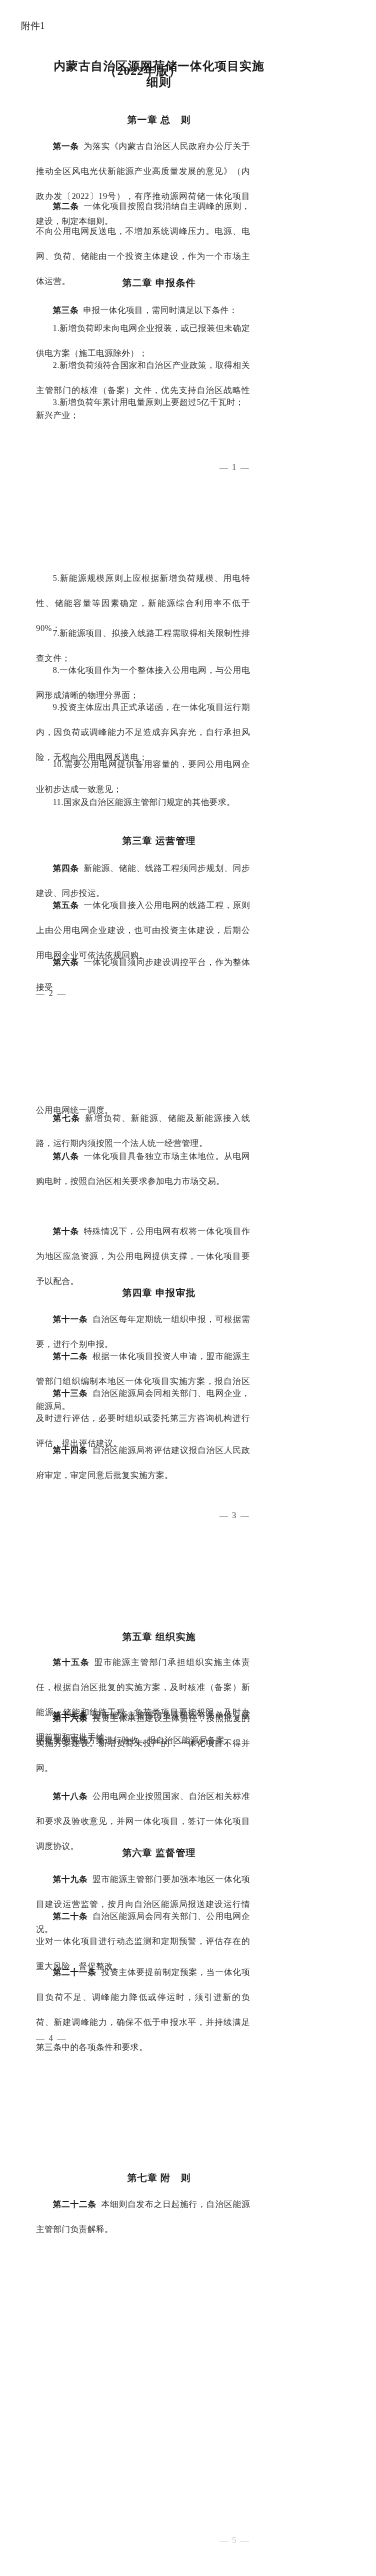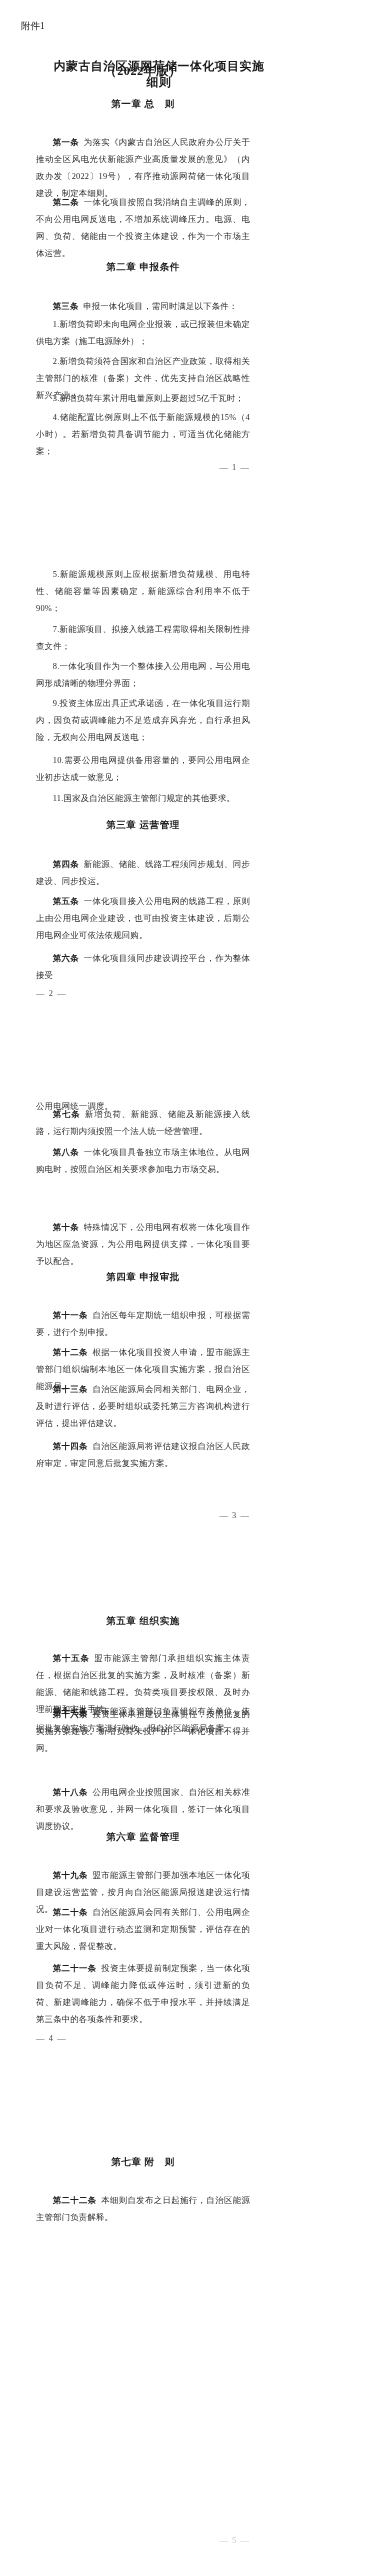--- a/index.html
+++ b/index.html
@@ -43,30 +43,30 @@
     margin:0;
   }
   .chapter{
     position:absolute;
     left:36px;
     width:214px;
     text-align:center;
     font-size:9.5px;
     font-weight:bold;
     color:#1f1f1f;
-    margin:0;
+    margin:16px;
     letter-spacing:0.6px;
   }
   .para{
     position:absolute;
     left:36px;
     width:214px;
     margin:0;
     font-size:8.4px;
-    line-height:17px;
+    line-height:25px;
     letter-spacing:0.2px;
     text-align:justify;
     text-indent:2em;
     color:#2b2b2b;
   }
   .para.cont{ text-indent:0;margin-top:10px; }
   .lead{
     font-weight:bold;
     margin-right:0.55em;
     color:#1f1f1f;
@@ -99,21 +99,20 @@
 
   <p class="para" style="top:194px"><span class="lead">第二条</span><span>一体化项目按照自我消纳自主调峰的原则，不向公用电网反送电，不增加系统调峰压力。电源、电网、负荷、储能由一个投资主体建设，作为一个市场主体运营。</span></p>
 
   <h2 class="chapter" style="top:261px">第二章 申报条件</h2>
 
   <p class="para" style="top:298px"><span class="lead">第三条</span><span>申报一体化项目，需同时满足以下条件：</span></p>
 
   <p class="para" style="top:316px">1.新增负荷即未向电网企业报装，或已报装但未确定供电方案（施工电源除外）；</p>
   <p class="para" style="top:353px">2.新增负荷须符合国家和自治区产业政策，取得相关主管部门的核准（备案）文件，优先支持自治区战略性新兴产业；</p>
   <p class="para" style="top:390px">3.新增负荷年累计用电量原则上要超过5亿千瓦时；</p>
-  <p class="para" style="top:409px">4.储能配置比例原则上不低于新能源规模的15%（4小时）。若新增负荷具备调节能力，可适当优化储能方案；</p>
 
   <div class="pagenum right" style="top:463px">— 1 —</div>
 
   <p class="para" style="top:566px">5.新能源规模原则上应根据新增负荷规模、用电特性、储能容量等因素确定，新能源综合利用率不低于90%；</p>
   <p class="para" style="top:621px">7.新能源项目、拟接入线路工程需取得相关限制性排查文件；</p>
   <p class="para" style="top:658px">8.一体化项目作为一个整体接入公用电网，与公用电网形成清晰的物理分界面；</p>
   <p class="para" style="top:695px">9.投资主体应出具正式承诺函，在一体化项目运行期内，因负荷或调峰能力不足造成弃风弃光，自行承担风险，无权向公用电网反送电；</p>
   <p class="para" style="top:752px">10.需要公用电网提供备用容量的，要同公用电网企业初步达成一致意见；</p>
   <p class="para" style="top:790px">11.国家及自治区能源主管部门规定的其他要求。</p>
 

